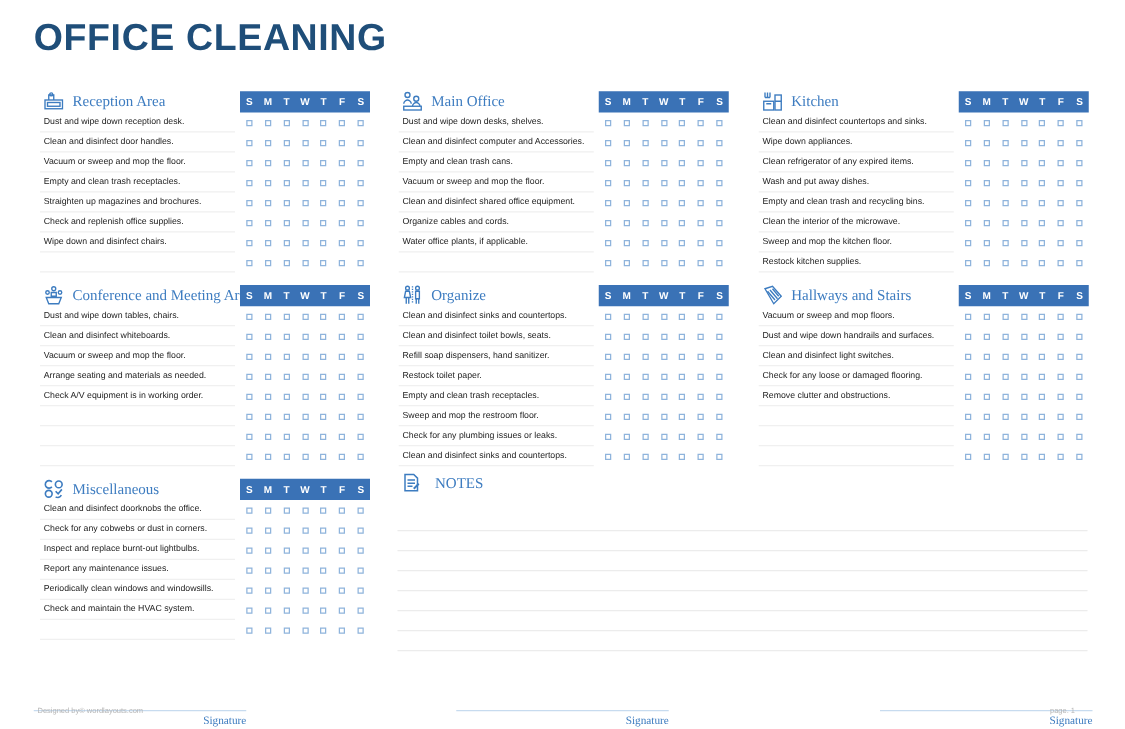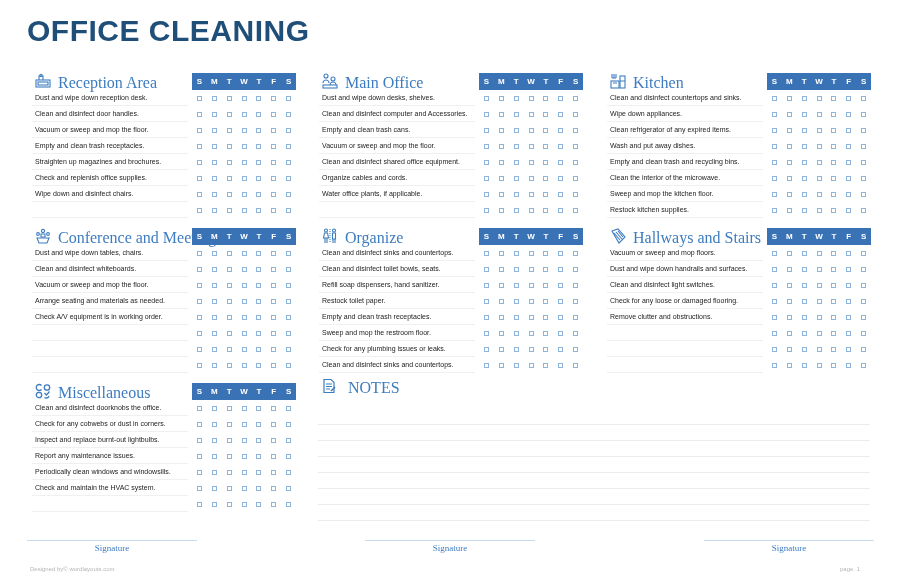--- a/index.html
+++ b/index.html
@@ -15,21 +15,21 @@
 
   .section { position: absolute; width: 264px; }
   .sec-head { position: relative; height: 17px; }
   .sec-icon {
     position: absolute; left: 3px; top: 0px; width: 16px; height: 16px;
     color: #3d7cc0;
   }
   .sec-icon svg { width: 16px; height: 16px; display: block; }
   .sec-title {
     position: absolute; left: 26px; top: 1px;
-    font-family: "Liberation Serif", serif; font-size: 16px;
+    font-family: "Liberation Serif", serif; font-size: 12px;
     color: #3d7cc0; white-space: nowrap;
   }
   .days {
     position: absolute; left: 160px; top: 0; width: 104px; height: 17px;
     background: #3a72b6; display: flex; align-items: center;
   }
   .days span {
     flex: 1; text-align: center; color: #fff;
     font-family: "Liberation Sans", sans-serif; font-weight: bold; font-size: 8px;
   }
@@ -51,21 +51,21 @@
   .row .boxes .cb i {
     display: block; width: 5px; height: 5px;
     border: 1px solid #8fb4dc; background: #fff;
   }
 
   .notes { position: absolute; left: 318px; top: 378px; width: 552px; }
   .notes .sec-title { left: 30px; }
   .notes-lines { position: absolute; left: 0; top: 31px; width: 552px; }
   .notes-lines div { height: 16px; border-bottom: 1px solid #ececec; }
 
-  .sig { position: absolute; top: 540px; width: 170px; text-align: center; }
+  .sig { position: absolute; top: 568px; width: 170px; text-align: right; }
   .sig .line { height: 1px; background: #c7dbef; }
   .sig .lbl {
     font-family: "Liberation Serif", serif; font-size: 9px; color: #3d7cc0;
     margin-top: 2px;
   }
 
   .footer-left {
     position: absolute; left: 30px; top: 566px;
     font-size: 6px; color: #b5b5b5;
   }

